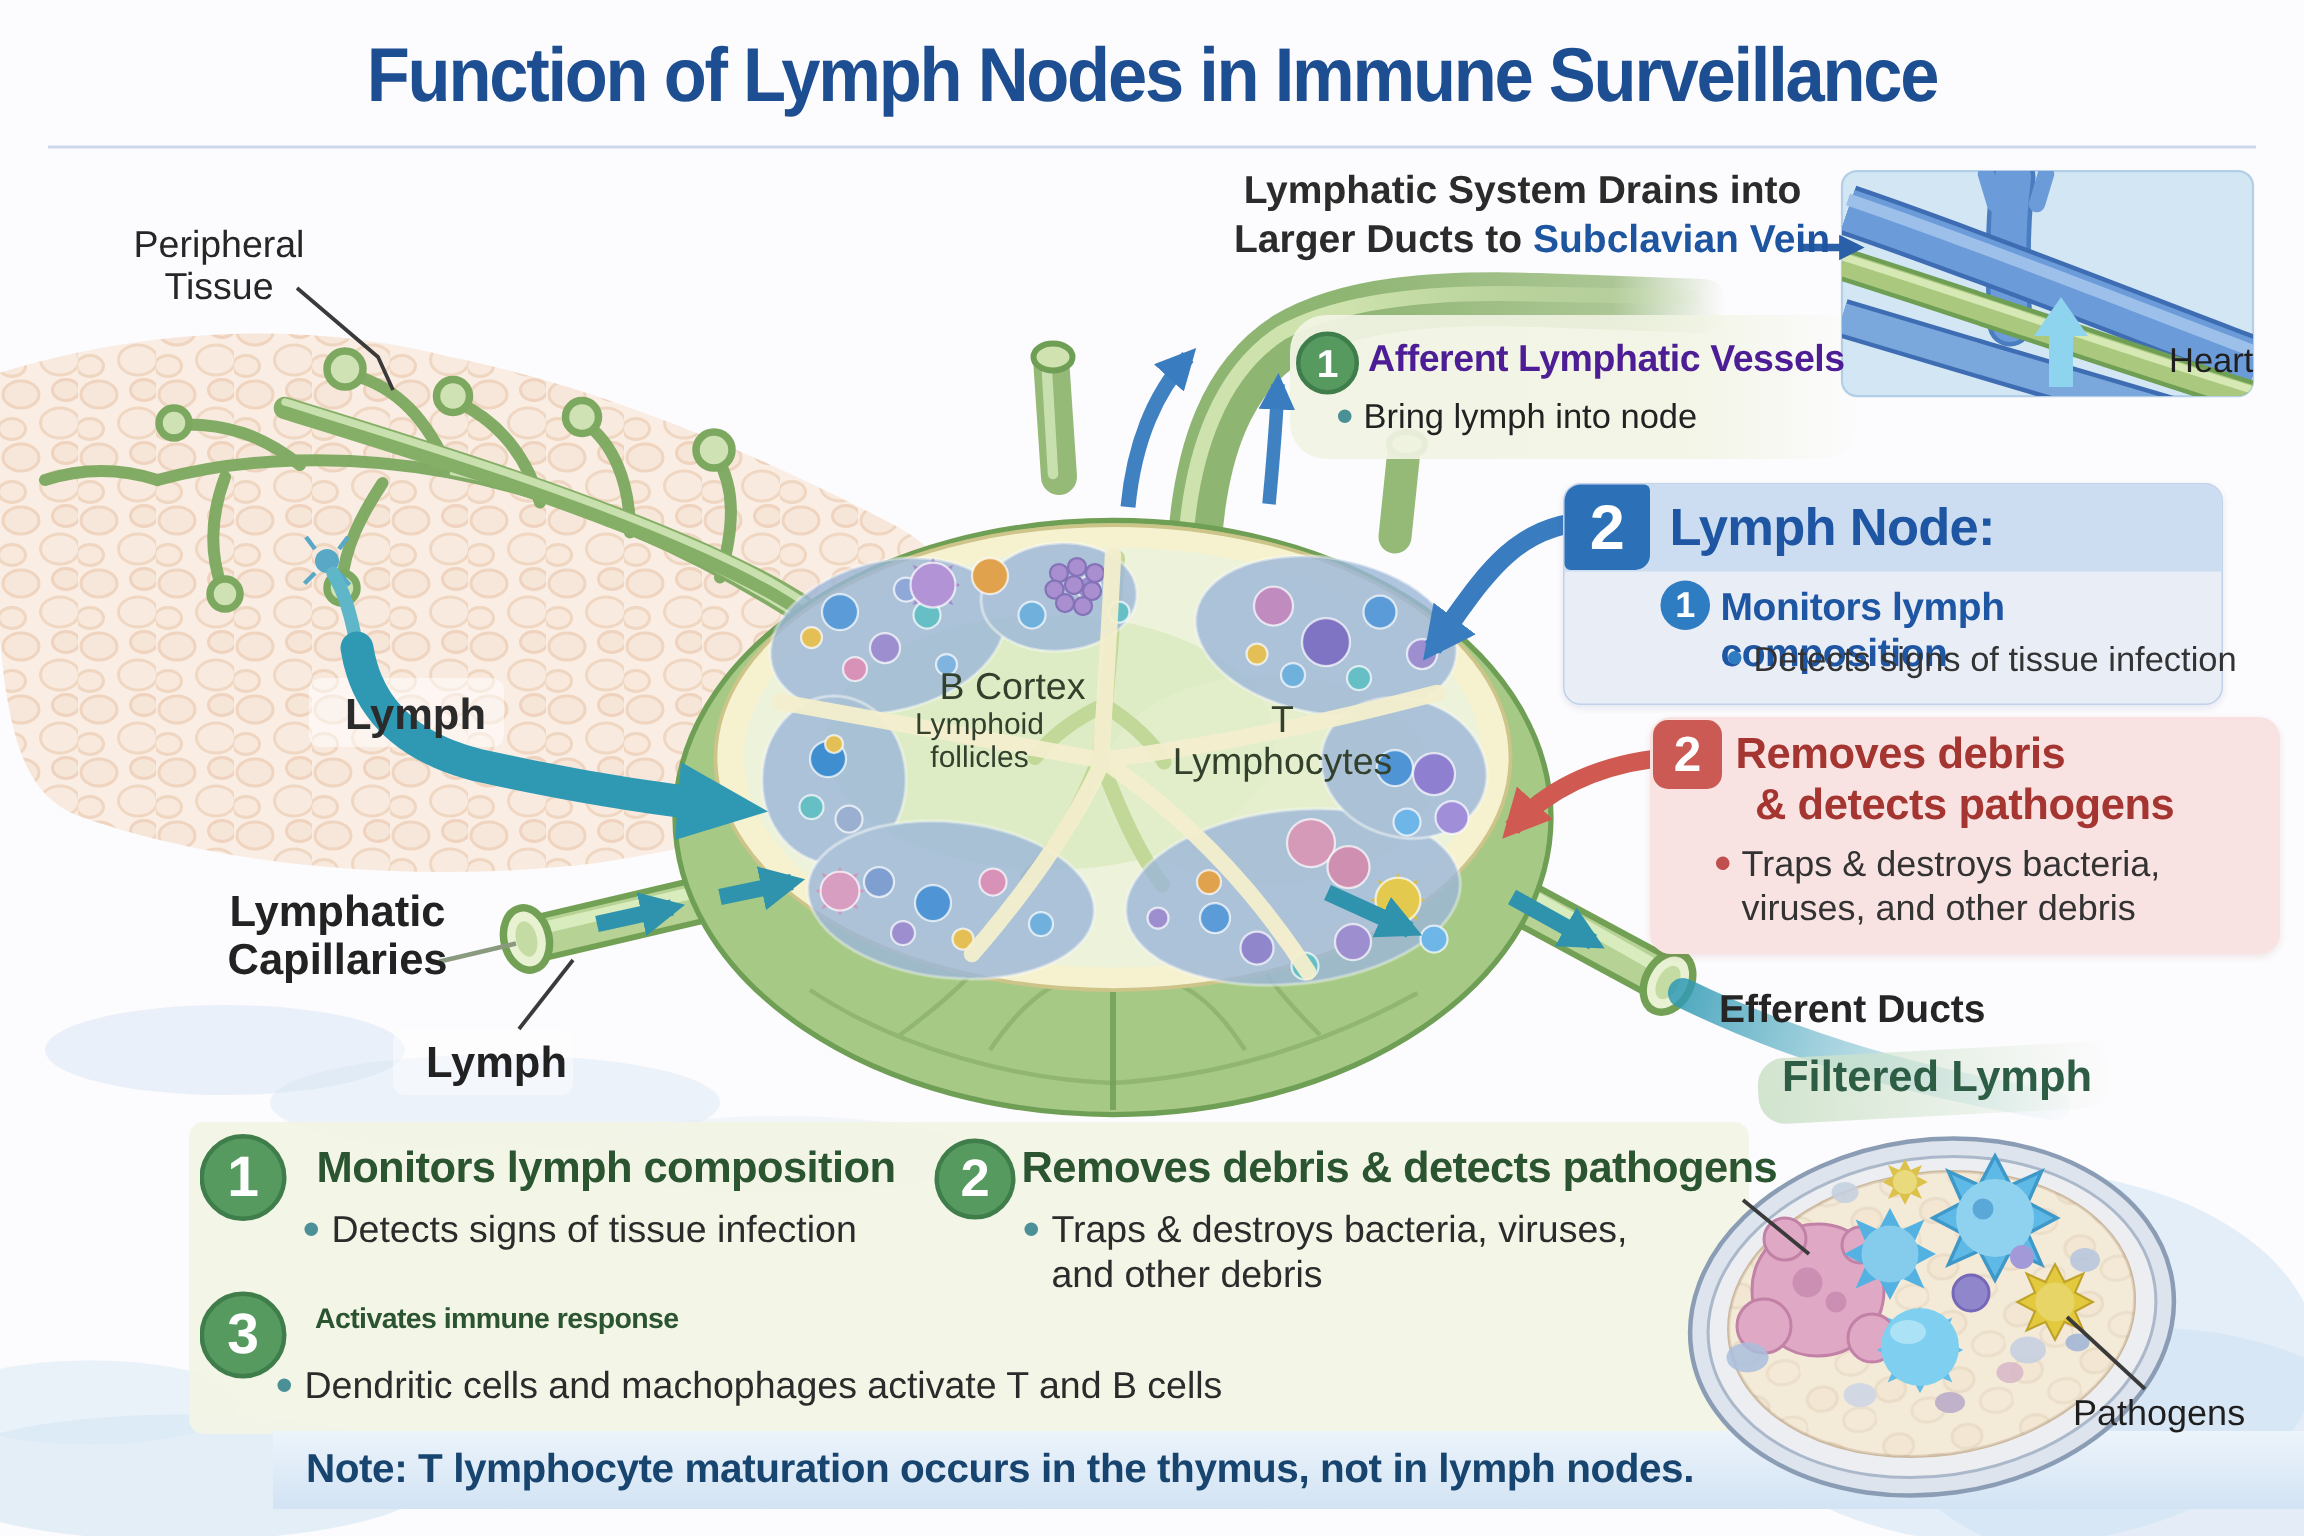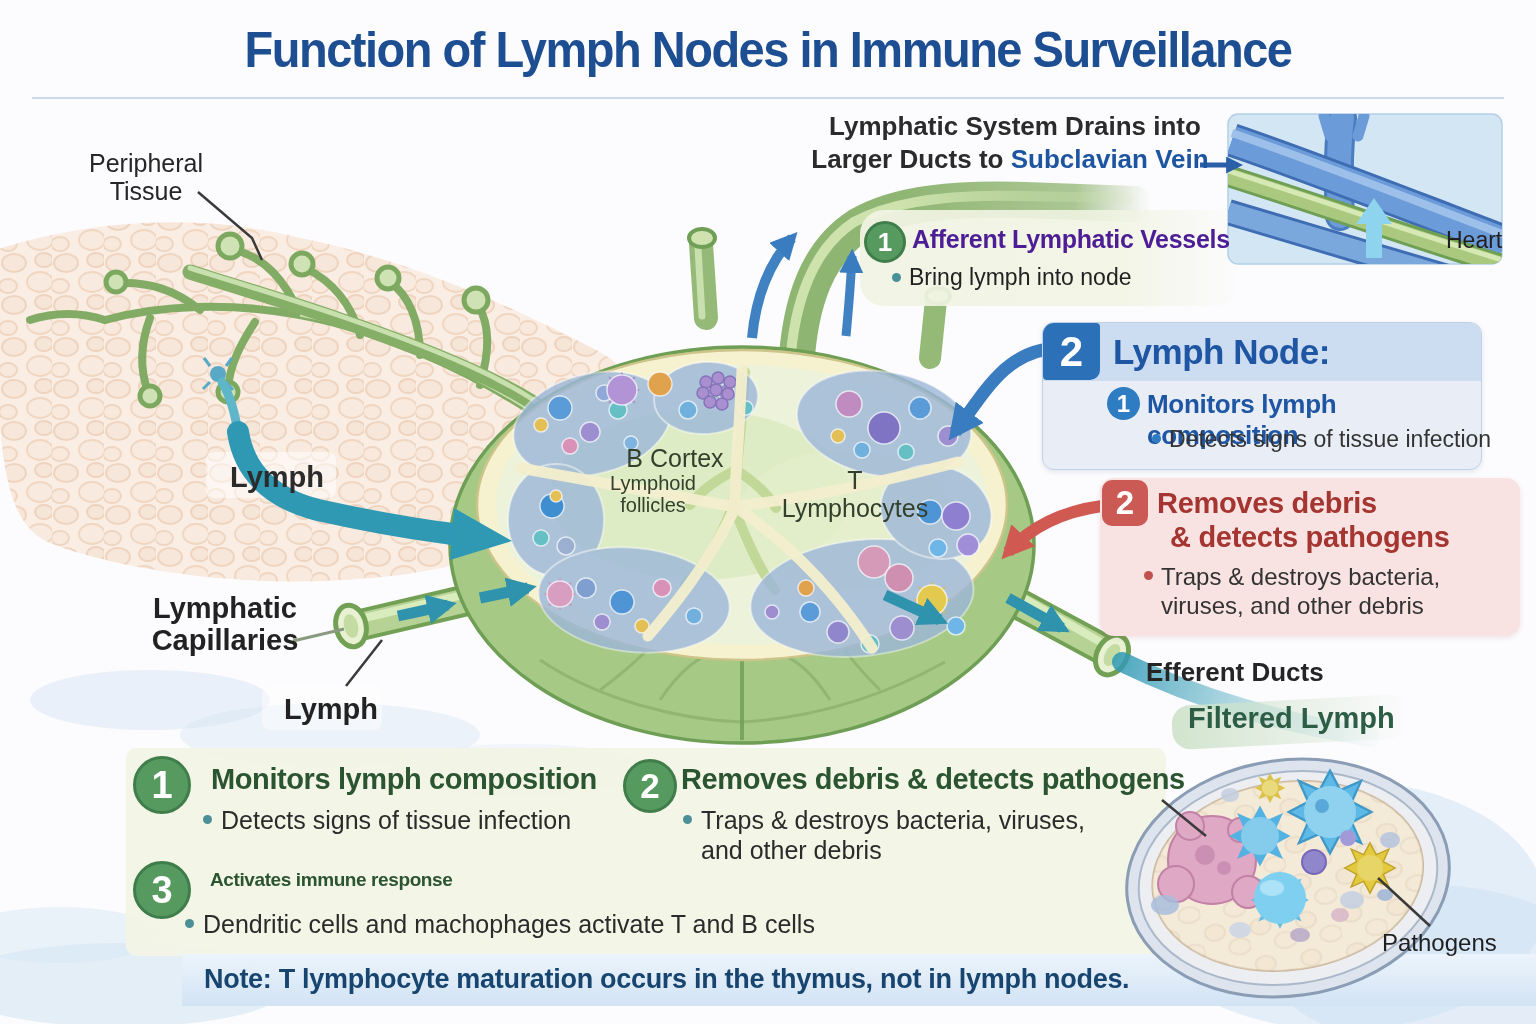--- a/index.html
+++ b/index.html
@@ -16,21 +16,21 @@
   #lymphatic-capillaries{left:140px;top:592px;width:170px;font-size:29px;font-weight:bold;color:#222;}
   #lymph-bottom{left:284px;top:693px;font-size:29px;font-weight:bold;color:#222;}
   #b-cortex{left:600px;top:444px;width:150px;font-size:25px;color:#32402c;text-align:center;}
   #lymphoid-follicles{left:588px;top:472px;width:130px;font-size:20px;color:#32402c;}
   #t-lymphocytes{left:780px;top:466px;width:150px;font-size:25px;color:#32402c;}
   #efferent-lymph{left:1146px;top:658px;font-size:26px;font-weight:bold;color:#252525;}
   #filtered-lymph{left:1188px;top:702px;font-size:29px;font-weight:bold;color:#2e5d46;}
   #heart-label{left:1446px;top:228px;font-size:23px;color:#1f1f1f;}
   #pathogens-label{left:1382px;top:930px;font-size:24px;color:#1f1f1f;}
   #drain-line1{left:820px;top:112px;width:390px;text-align:center;font-size:26px;font-weight:600;color:#2b2b2b;}
-  #drain-line2{left:800px;top:145px;width:420px;text-align:center;font-size:26px;font-weight:600;color:#2b2b2b;}
+  #drain-line2{left:800px;top:145px;width:420px;text-align:right;font-size:26px;font-weight:600;color:#2b2b2b;}
   #drain-line2 .hl{color:#1d55a0;font-weight:bold;}
   .numcircle{position:absolute;z-index:2;border-radius:50%;background:#579a60;border:3px solid #3f7d4b;
              color:#fff;font-weight:bold;display:flex;align-items:center;justify-content:center;}
   .dot{display:inline-block;border-radius:50%;flex:0 0 auto;}
   .brow{position:absolute;z-index:2;display:flex;align-items:flex-start;}
   
   #aff-circle{left:864px;top:221px;width:36px;height:36px;font-size:26px;}
   #aff-title{left:912px;top:225px;font-size:25px;font-weight:bold;color:#4c1d95;letter-spacing:-0.3px;}
   #aff-bullet{left:892px;top:264px;}
   #aff-bullet .dot{width:9px;height:9px;background:#4b9097;margin:9px 8px 0 0;}

